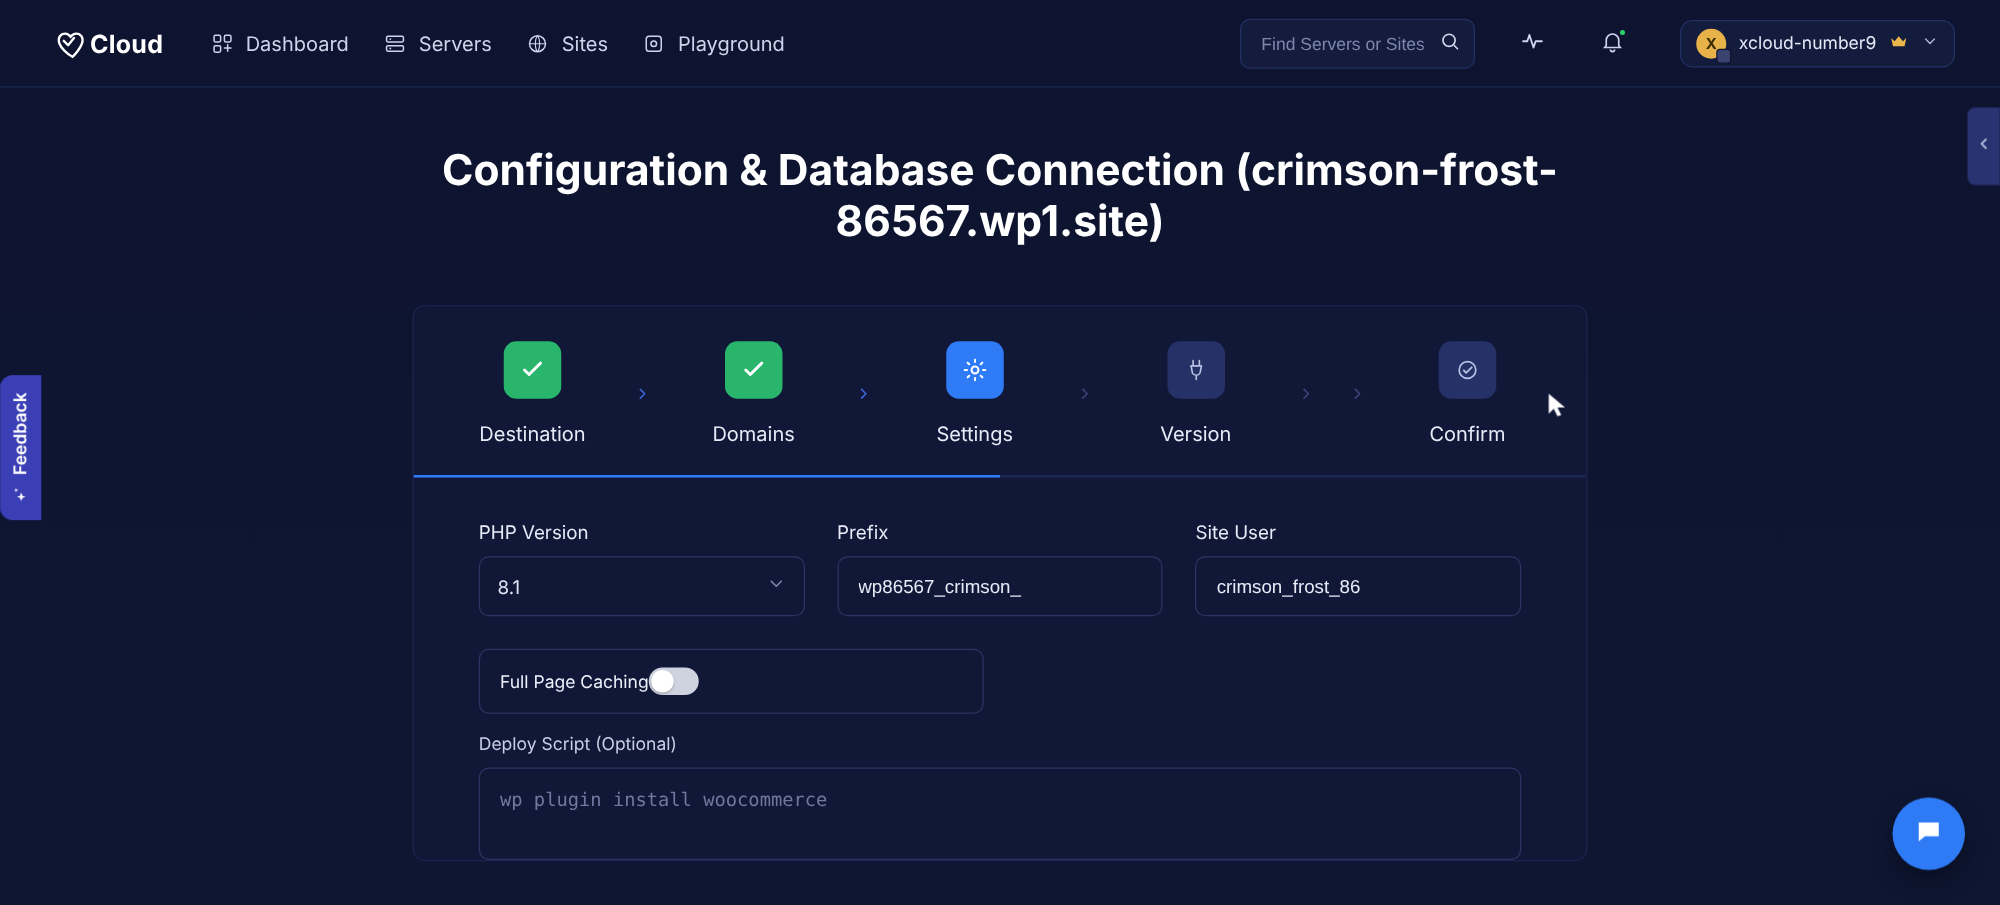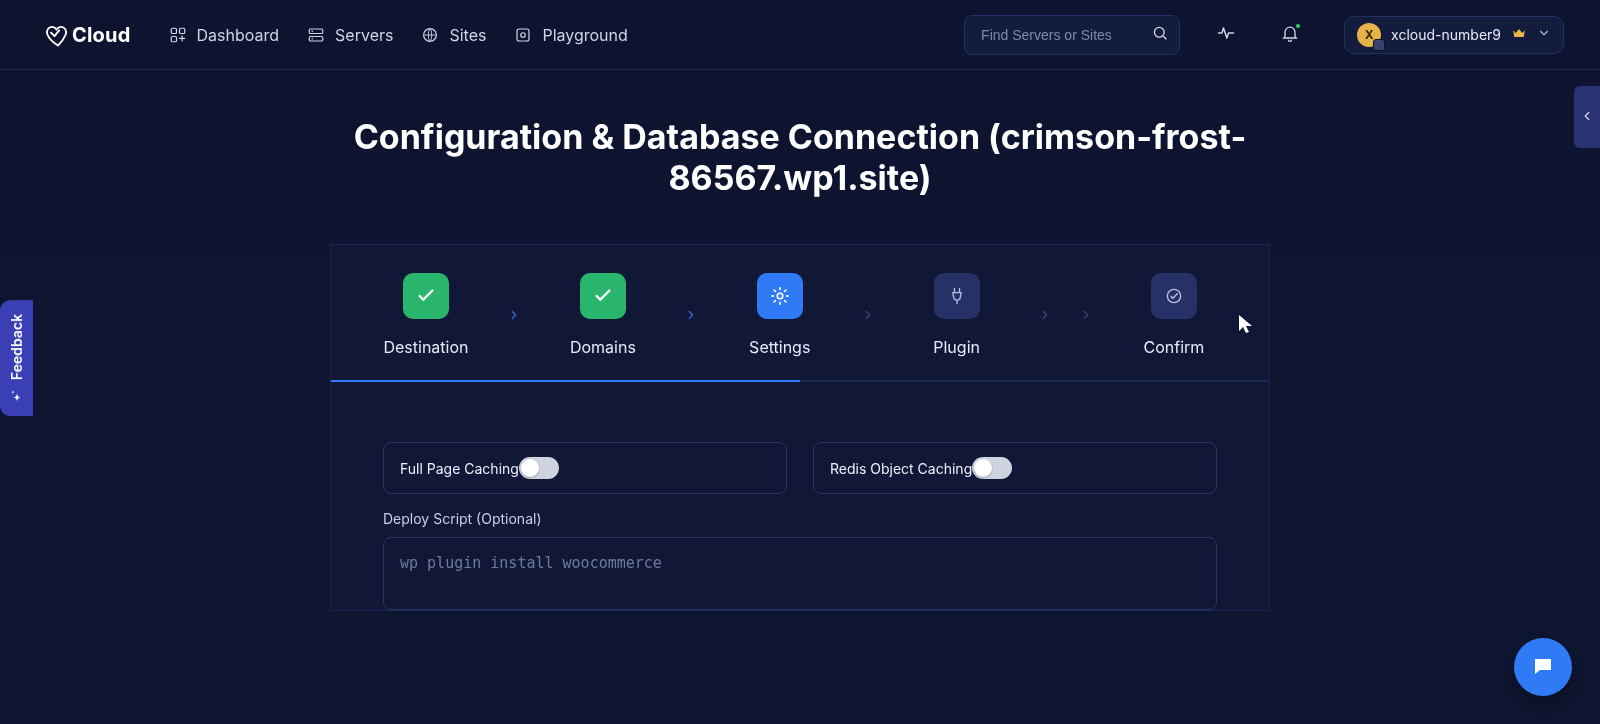--- a/index.html
+++ b/index.html
@@ -40,21 +40,21 @@
   .logo{display:flex;align-items:center;gap:0}
   .logo svg{display:block}
   .logo-text{font-weight:700;font-size:20px;color:#fff;letter-spacing:.2px}
   .nav{display:flex;align-items:center;gap:28px;margin-left:10px}
   .nav a{display:flex;align-items:center;gap:10px;color:#cfd4ea;text-decoration:none;font-size:16px}
   .nav a .ic{display:inline-flex}
   .spacer{flex:1}
   .search{
     display:flex;align-items:center;gap:10px;
     background:#141c3d;border:1px solid #223064;border-radius:8px;
-    height:40px;padding:0 10px 0 14px;width:216px;
+    height:40px;padding:0 10px 0 14px;width:188px;
   }
   .search input{
     background:transparent;border:0;outline:0;color:var(--text);width:100%;
     font-size:14px
   }
   .search input::placeholder{color:#7e88ad}
   .iconbtn{width:36px;height:36px;border-radius:8px;display:inline-flex;align-items:center;justify-content:center;color:#cfd4ea;position:relative}
   .dot{position:absolute;top:5px;right:6px;width:8px;height:8px;border-radius:50%;background:#2bd46a;border:2px solid #0f1530}
   .userchip{
     display:flex;align-items:center;gap:10px;background:#141c3d;border:1px solid #223064;border-radius:10px;padding:6px 12px;margin-left:8px
@@ -62,21 +62,21 @@
   .avatar{width:24px;height:24px;border-radius:50%;background:#e7b24a;display:inline-flex;align-items:center;justify-content:center;color:#3a2a00;font-weight:700;font-size:12px;position:relative}
   .avatar .ab{position:absolute;bottom:-4px;right:-4px;width:12px;height:12px;border-radius:3px;background:#3a4270;border:1px solid #0f1530}
   .username{font-size:14px;color:#e6e9f7}
   .crown{color:#eab54a}
 
   
   .page{padding:28px 0 0 0}
   .title{font-size:34px;font-weight:700;color:#fff;text-align:center;margin:18px auto 46px;max-width:1100px}
   .panel{
     width:940px;margin:0 auto;background:rgba(20,28,61,.55);
-    border:1px solid #1a2450;border-radius:0;
+    border:1px solid #1a2450;border-radius:10px;
   }
 
   
   .stepper{
     display:flex;align-items:center;justify-content:space-between;
     padding:28px 40px 24px 40px;border-bottom:1px solid #1b2654;position:relative
   }
   .step{display:flex;flex-direction:column;align-items:center;gap:18px;min-width:110px}
   .sq{width:46px;height:46px;border-radius:10px;display:flex;align-items:center;justify-content:center}
   .sq.done{background:var(--green);color:#fff}
@@ -293,21 +293,21 @@
             <path d="M9 6l6 6-6 6" stroke="currentColor" stroke-width="2.2" fill="none" stroke-linecap="round" stroke-linejoin="round"></path>
           </svg>
         </div>
 
       <div class="step">
         <div class="sq todo">
           <svg width="20" height="20" viewBox="0 0 24 24" fill="none">
               <path d="M9 3v5M15 3v5M7 8h10l-1 5a4 4 0 01-8 0l-1-5zM12 17v4" stroke="#b8c0e6" stroke-width="1.6" stroke-linecap="round" stroke-linejoin="round"></path>
             </svg>
         </div>
-        <div class="step-label">Plugin</div>
+        <div class="step-label">Version</div>
       </div>
       <div class="chev dim">
           <svg width="14" height="14" viewBox="0 0 24 24">
             <path d="M9 6l6 6-6 6" stroke="currentColor" stroke-width="2.2" fill="none" stroke-linecap="round" stroke-linejoin="round"></path>
           </svg>
         </div>
 
       <div class="chev dim">
           <svg width="14" height="14" viewBox="0 0 24 24">
             <path d="M9 6l6 6-6 6" stroke="currentColor" stroke-width="2.2" fill="none" stroke-linecap="round" stroke-linejoin="round"></path>
@@ -323,30 +323,49 @@
         </div>
         <div class="step-label">Confirm</div>
       </div>
 
       <div class="progress">
         <div class="bar"></div>
       </div>
     </div>
 
     <div class="form">
+      <div class="row">
+        <div class="field">
+          <label>PHP Version</label>
+          <div class="control select">
+            <span class="sval">8.1</span>
+            <span class="caret">
+              <svg width="16" height="16" viewBox="0 0 24 24">
+                  <path d="M6 9l6 6 6-6" stroke="currentColor" stroke-width="2" fill="none" stroke-linecap="round" stroke-linejoin="round"></path>
+                </svg>
+            </span>
+          </div>
+        </div>
+        <div class="field">
+          <label>Prefix</label>
+          <div class="control">
+            <input type="text" value="wp86567_crimson_" style="">
+          </div>
+        </div>
+        <div class="field">
+          <label>Site User</label>
+          <div class="control">
+            <input type="text" value="crimson_frost_86" style="">
+          </div>
+        </div>
+      </div>
 
       <div class="toggles">
         <div class="togglebox">
           <span class="t-label">Full Page Caching</span>
-          <span class="switch">
-              <span class="knob"></span>
-            </span>
-        </div>
-        <div class="togglebox">
-          <span class="t-label">Redis Object Caching</span>
           <span class="switch">
               <span class="knob"></span>
             </span>
         </div>
       </div>
 
       <div class="deploy">
         <div class="dl">Deploy Script (Optional)</div>
         <div class="ta">
           <textarea placeholder="wp plugin install woocommerce" style=""></textarea>

